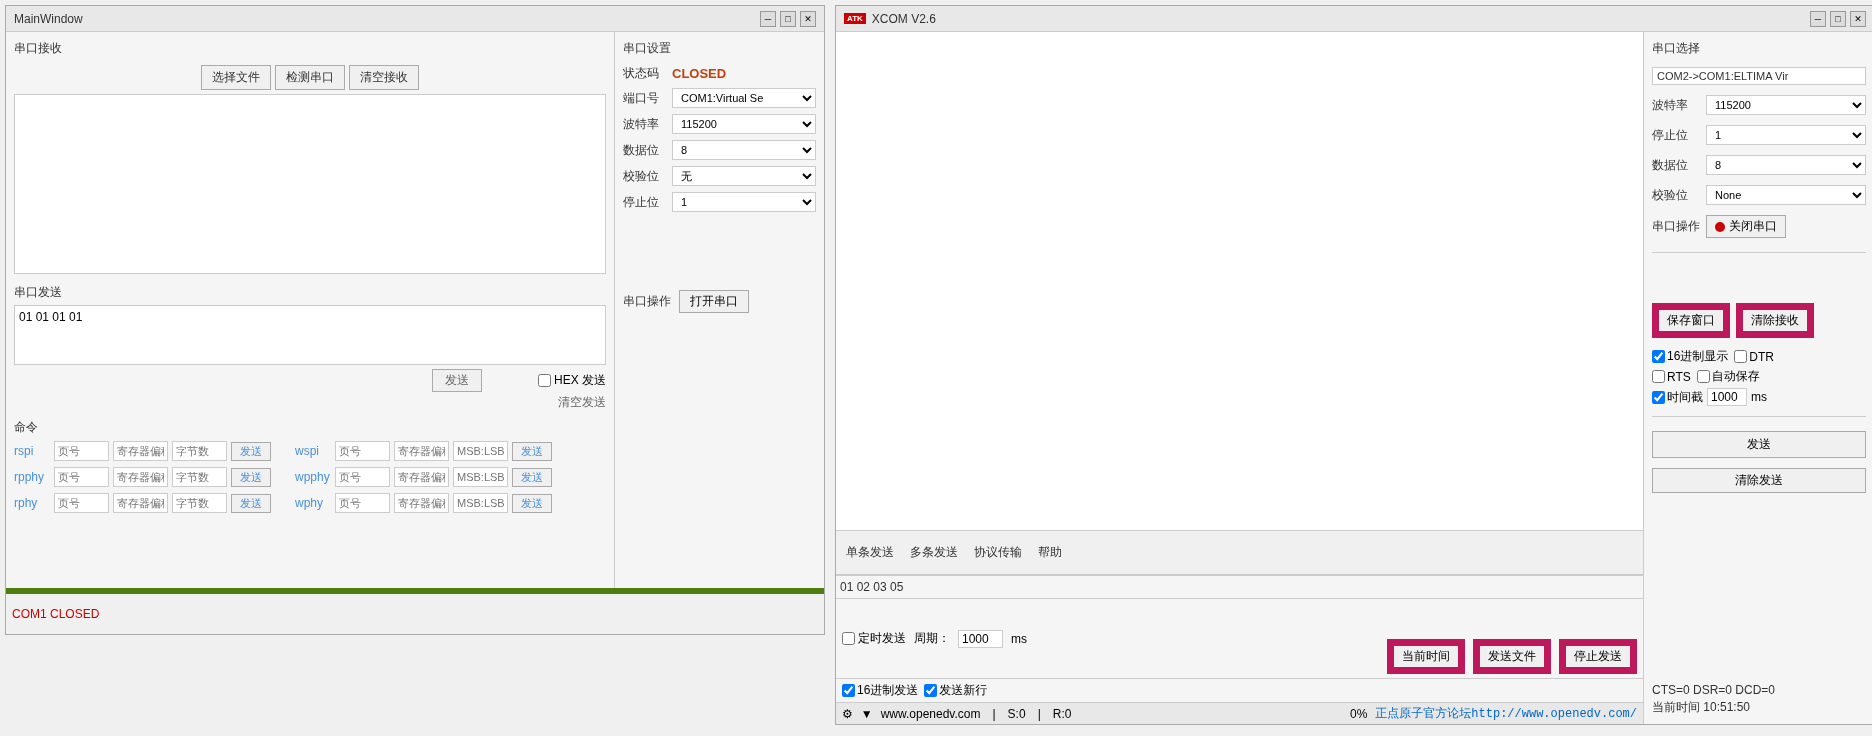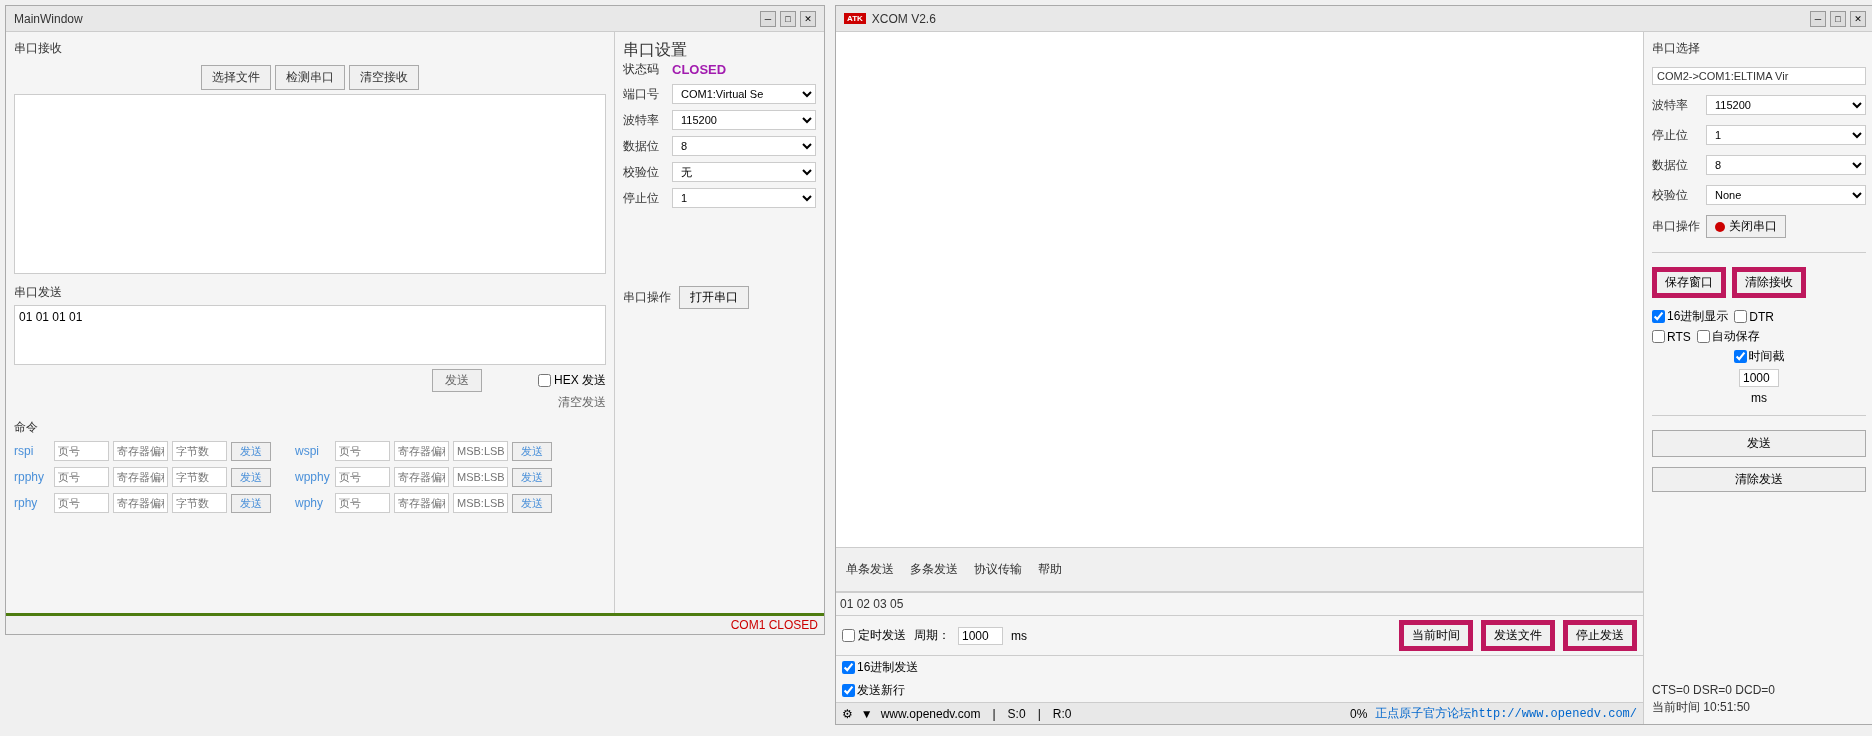--- a/index.html
+++ b/index.html
@@ -164,55 +164,55 @@
       padding: 1px 8px;
       border: 1px solid #aaa;
       background: #f0f0f0;
       cursor: pointer;
       color: #4a90d9;
       font-size: 11px;
     }
 
     .status-bar {
       background: #f0f0f0;
-      border-top: 3px solid #4d7c0f;
-      padding: 2px 6px;
+      border-top: 6px solid #4d7c0f;
+      padding: 13px 6px;
       font-size: 11px;
       color: #cc0000;
-      text-align: right;
     }
 
     
     .right-panel {
       width: 210px;
       border-left: 1px solid #ccc;
       padding: 8px;
       background: #f5f5f5;
     }
 
     .settings-title {
-      font-size: 16px;
-      color: #333;
+      font-size: 12px;
+      color: #333;
+      margin-bottom: 8px;
     }
 
     .setting-row {
       display: flex;
       align-items: center;
       margin-bottom: 6px;
       gap: 4px;
     }
 
     .setting-label {
       width: 45px;
       color: #333;
       font-size: 12px;
     }
 
     .status-closed {
-      color: #a21caf;
+      color: #c2410c;
       font-size: 13px;
       font-weight: bold;
     }
 
     .setting-select {
       flex: 1;
       border: 1px solid #ccc;
       padding: 2px 4px;
       font-size: 11px;
       background: white;
@@ -343,21 +343,20 @@
       border: 1px solid #ccc;
       width: 45px;
       padding: 1px 3px;
     }
 
     .xcom-send-row2 {
       display: flex;
       gap: 6px;
       padding: 3px 6px;
       border-top: 1px solid #ccc;
-      flex-direction: column;
     }
 
     .xcom-status-bar {
       background: #e8e8e8;
       border-top: 1px solid #ccc;
       padding: 2px 6px;
       font-size: 11px;
       display: flex;
       align-items: center;
       gap: 8px;
@@ -430,24 +429,25 @@
 
     .xcom-actions-row {
       display: flex;
       gap: 6px;
       align-items: center;
       margin-top: 4px;
     }
 
     .action-btn {
       padding: 2px 8px;
-      border: 5px solid #be185d;
-      background: #f0f0f0;
-      cursor: pointer;
-      font-size: 12px;
+      border: 7px solid #be185d;
+      background: #f0f0f0;
+      cursor: pointer;
+      font-size: 12px;
+      margin-top: 36px;
     }
 
     .xcom-checkboxes {
       display: flex;
       flex-direction: column;
       gap: 3px;
       margin-top: 4px;
     }
 
     .check-row {
@@ -459,21 +459,20 @@
     .check-item {
       display: flex;
       align-items: center;
       gap: 2px;
     }
 
     .timestamp-row {
       display: flex;
       align-items: center;
       gap: 4px;
-      flex-direction: column;
     }
 
     .timestamp-input {
       border: 1px solid #ccc;
       width: 40px;
       padding: 1px 3px;
     }
 
     .xcom-bottom-send {
       display: flex;

